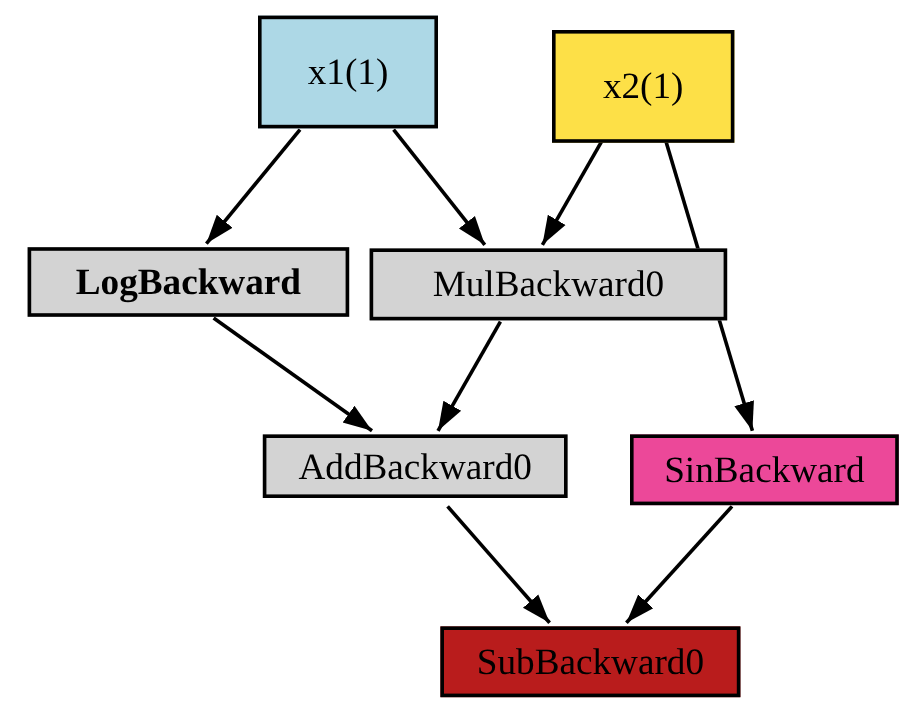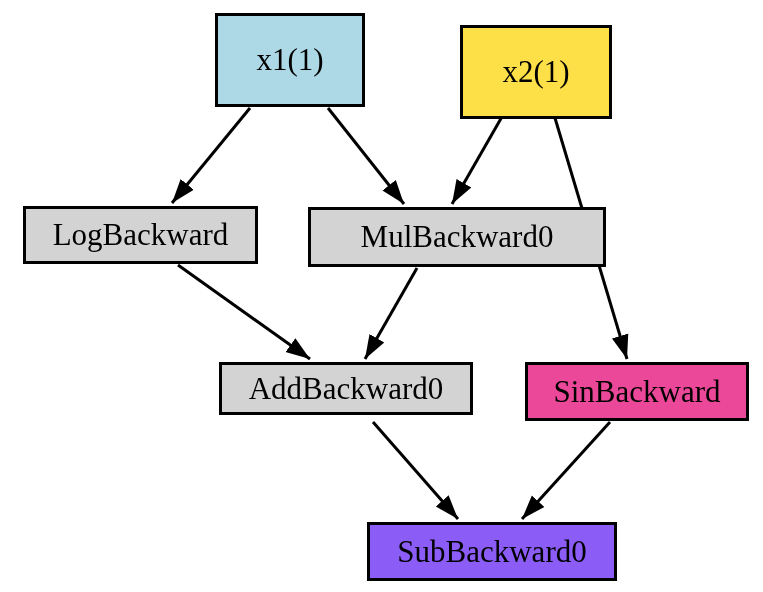--- a/index.html
+++ b/index.html
@@ -61,38 +61,38 @@
   <div class="node" style="left: 215px; top: 13px; width: 150px; height: 94px; background: rgb(173, 216, 230); border-color: rgb(0, 0, 0);">
     <div class="node-label">x1</div>
     <div class="node-sublabel">(1)</div>
   </div>
 
   <div class="node" style="left: 460px; top: 13px; width: 152px; height: 94px; background: #fde047; border-color: rgb(0, 0, 0); margin-top: 12px;">
     <div class="node-label">x2</div>
     <div class="node-sublabel">(1)</div>
   </div>
 
-  <div class="node" style="left: 23px; top: 206px; width: 235px; height: 58px; background: rgb(211, 211, 211); border-color: rgb(0, 0, 0);">
+  <div class="node" style="left: 23px; top: 206px; width: 268px; height: 58px; background: rgb(211, 211, 211); border-color: rgb(0, 0, 0); font-weight: bold;">
     <div class="node-label">LogBackward</div>
 
   </div>
 
   <div class="node" style="left: 308px; top: 207px; width: 298px; height: 60px; background: rgb(211, 211, 211); border-color: rgb(0, 0, 0);">
     <div class="node-label">MulBackward0</div>
 
   </div>
 
   <div class="node" style="left: 219px; top: 362px; width: 254px; height: 53px; background: rgb(211, 211, 211); border-color: rgb(0, 0, 0);">
     <div class="node-label">AddBackward0</div>
 
   </div>
 
   <div class="node" style="left: 525px; top: 362px; width: 224px; height: 59px; background: #ec4899; border-color: rgb(0, 0, 0);">
     <div class="node-label">SinBackward</div>
 
   </div>
 
-  <div class="node" style="left: 367px; top: 522px; width: 250px; height: 59px; background: #8b5cf6; border-color: rgb(0, 0, 0);">
+  <div class="node" style="left: 367px; top: 522px; width: 250px; height: 59px; background: #b91c1c; border-color: rgb(0, 0, 0);">
     <div class="node-label">SubBackward0</div>
 
   </div>
 
 </div>
 
 </body></html>

